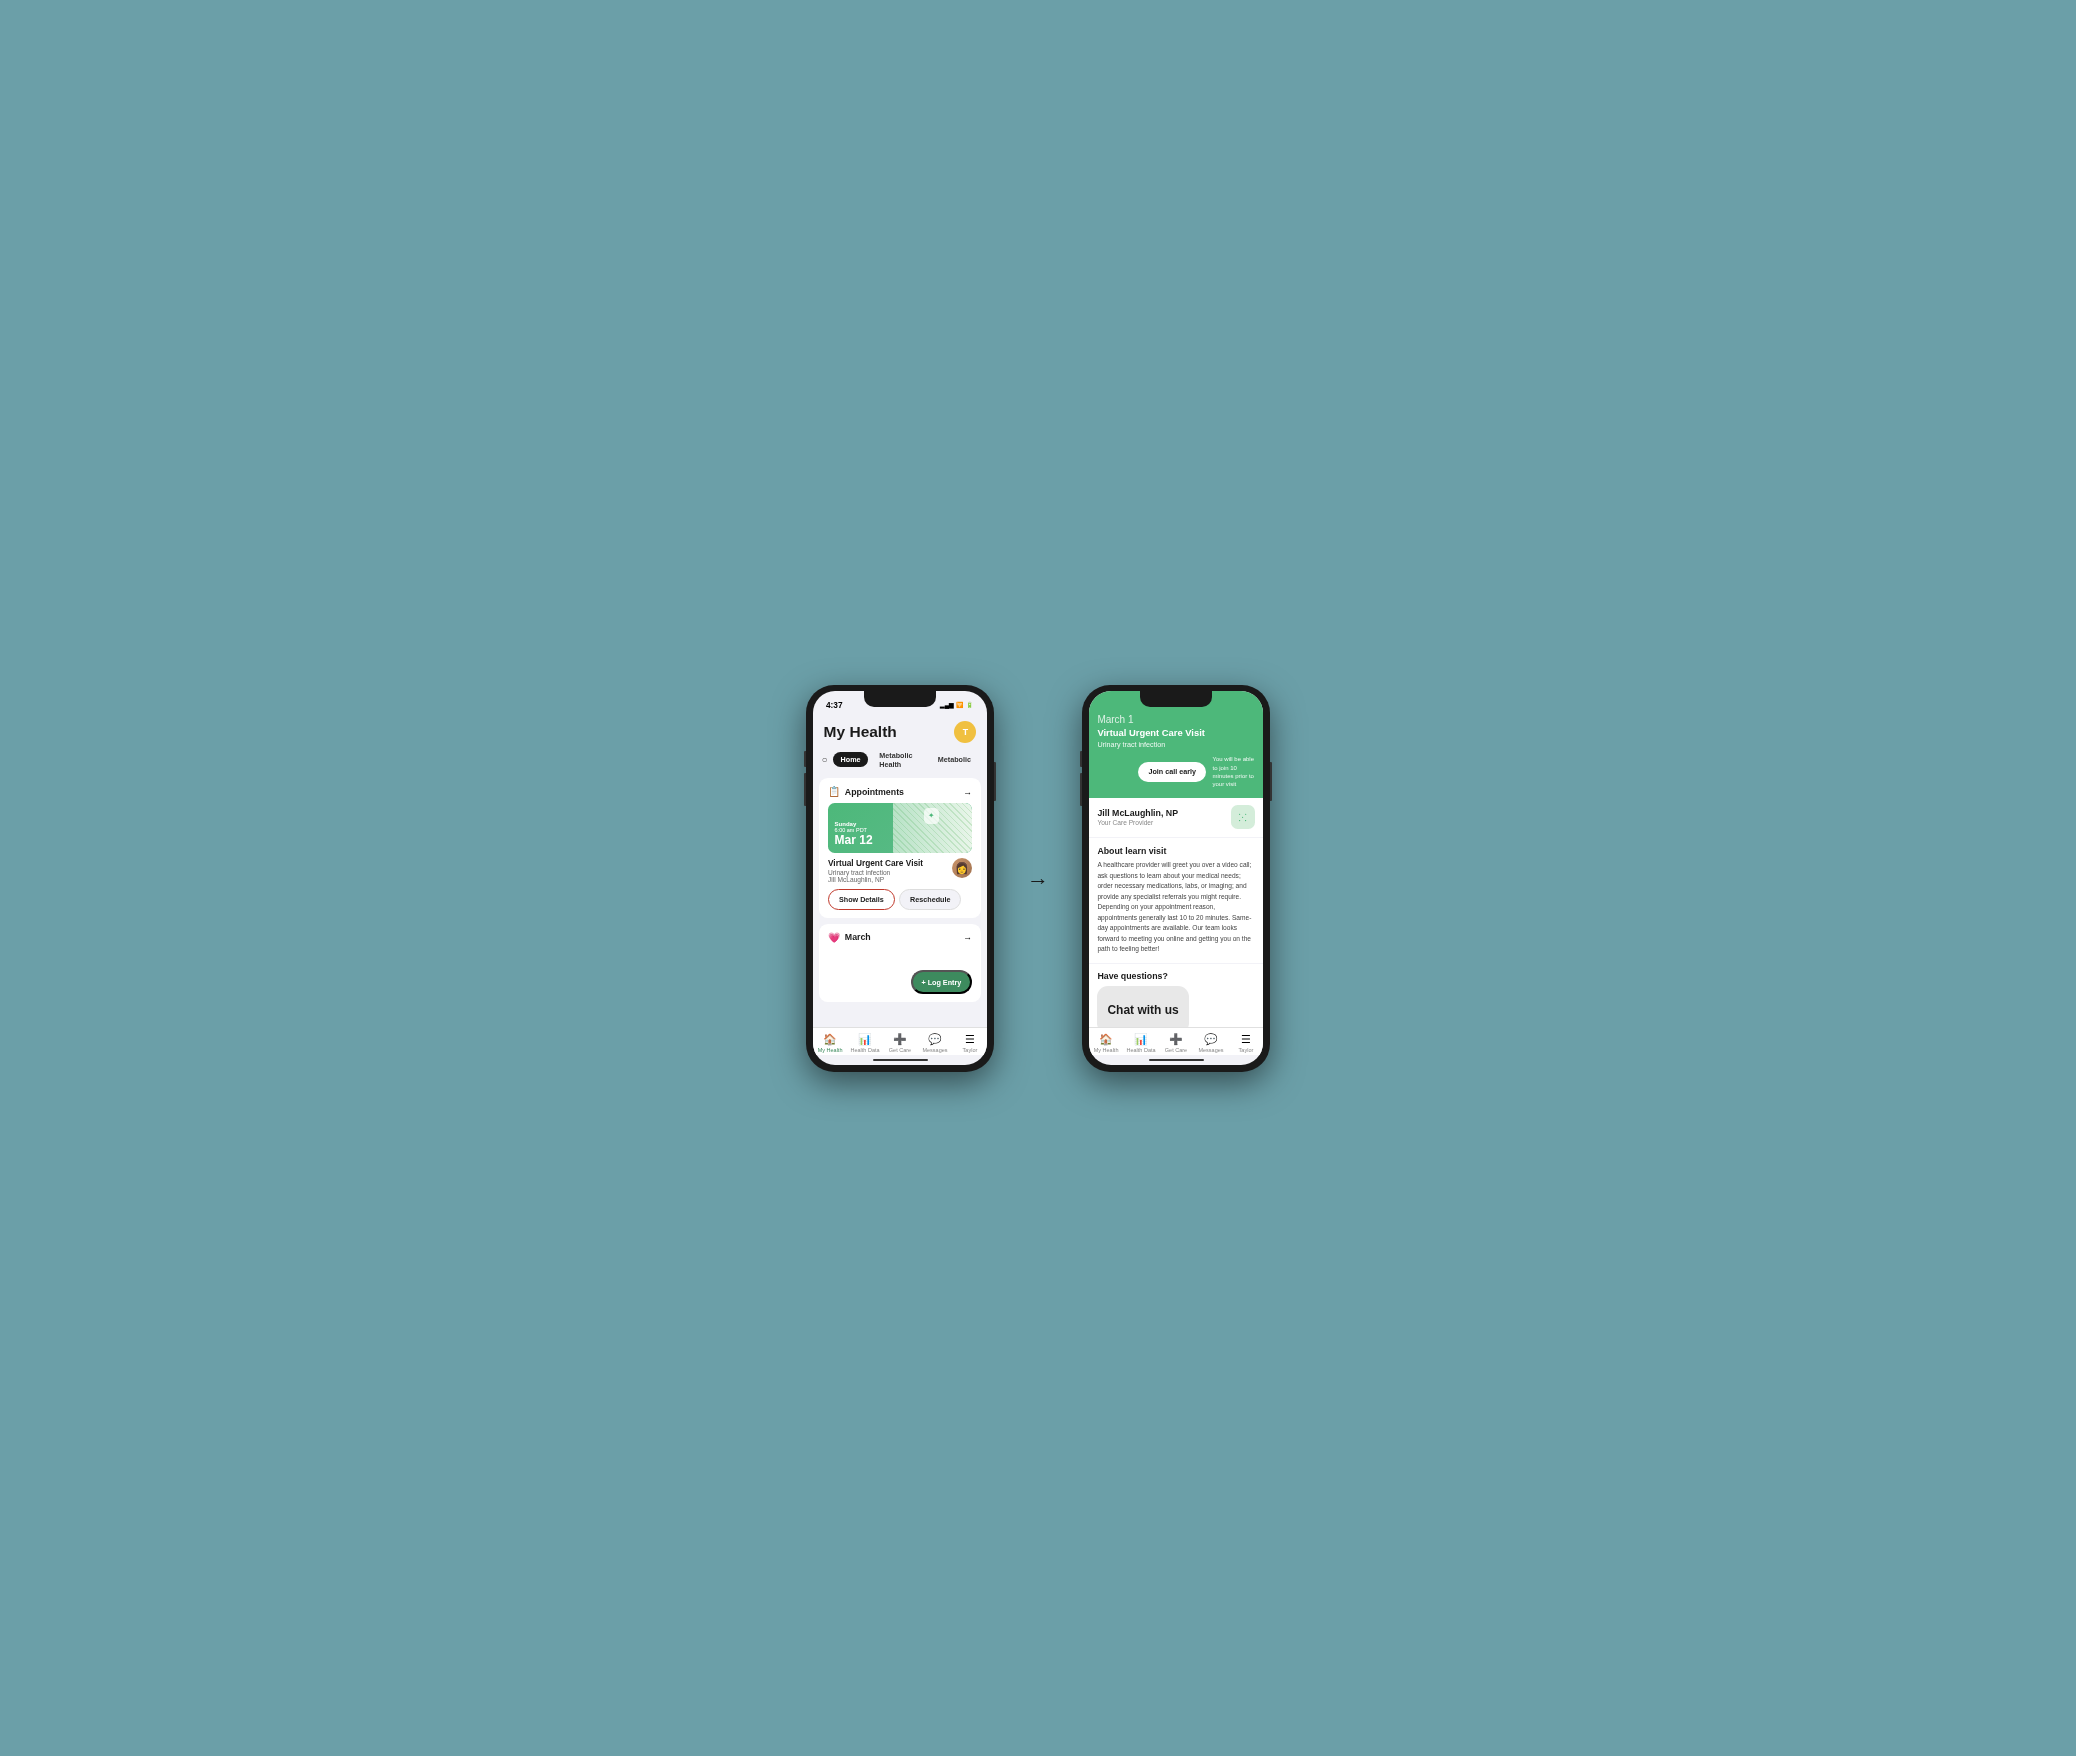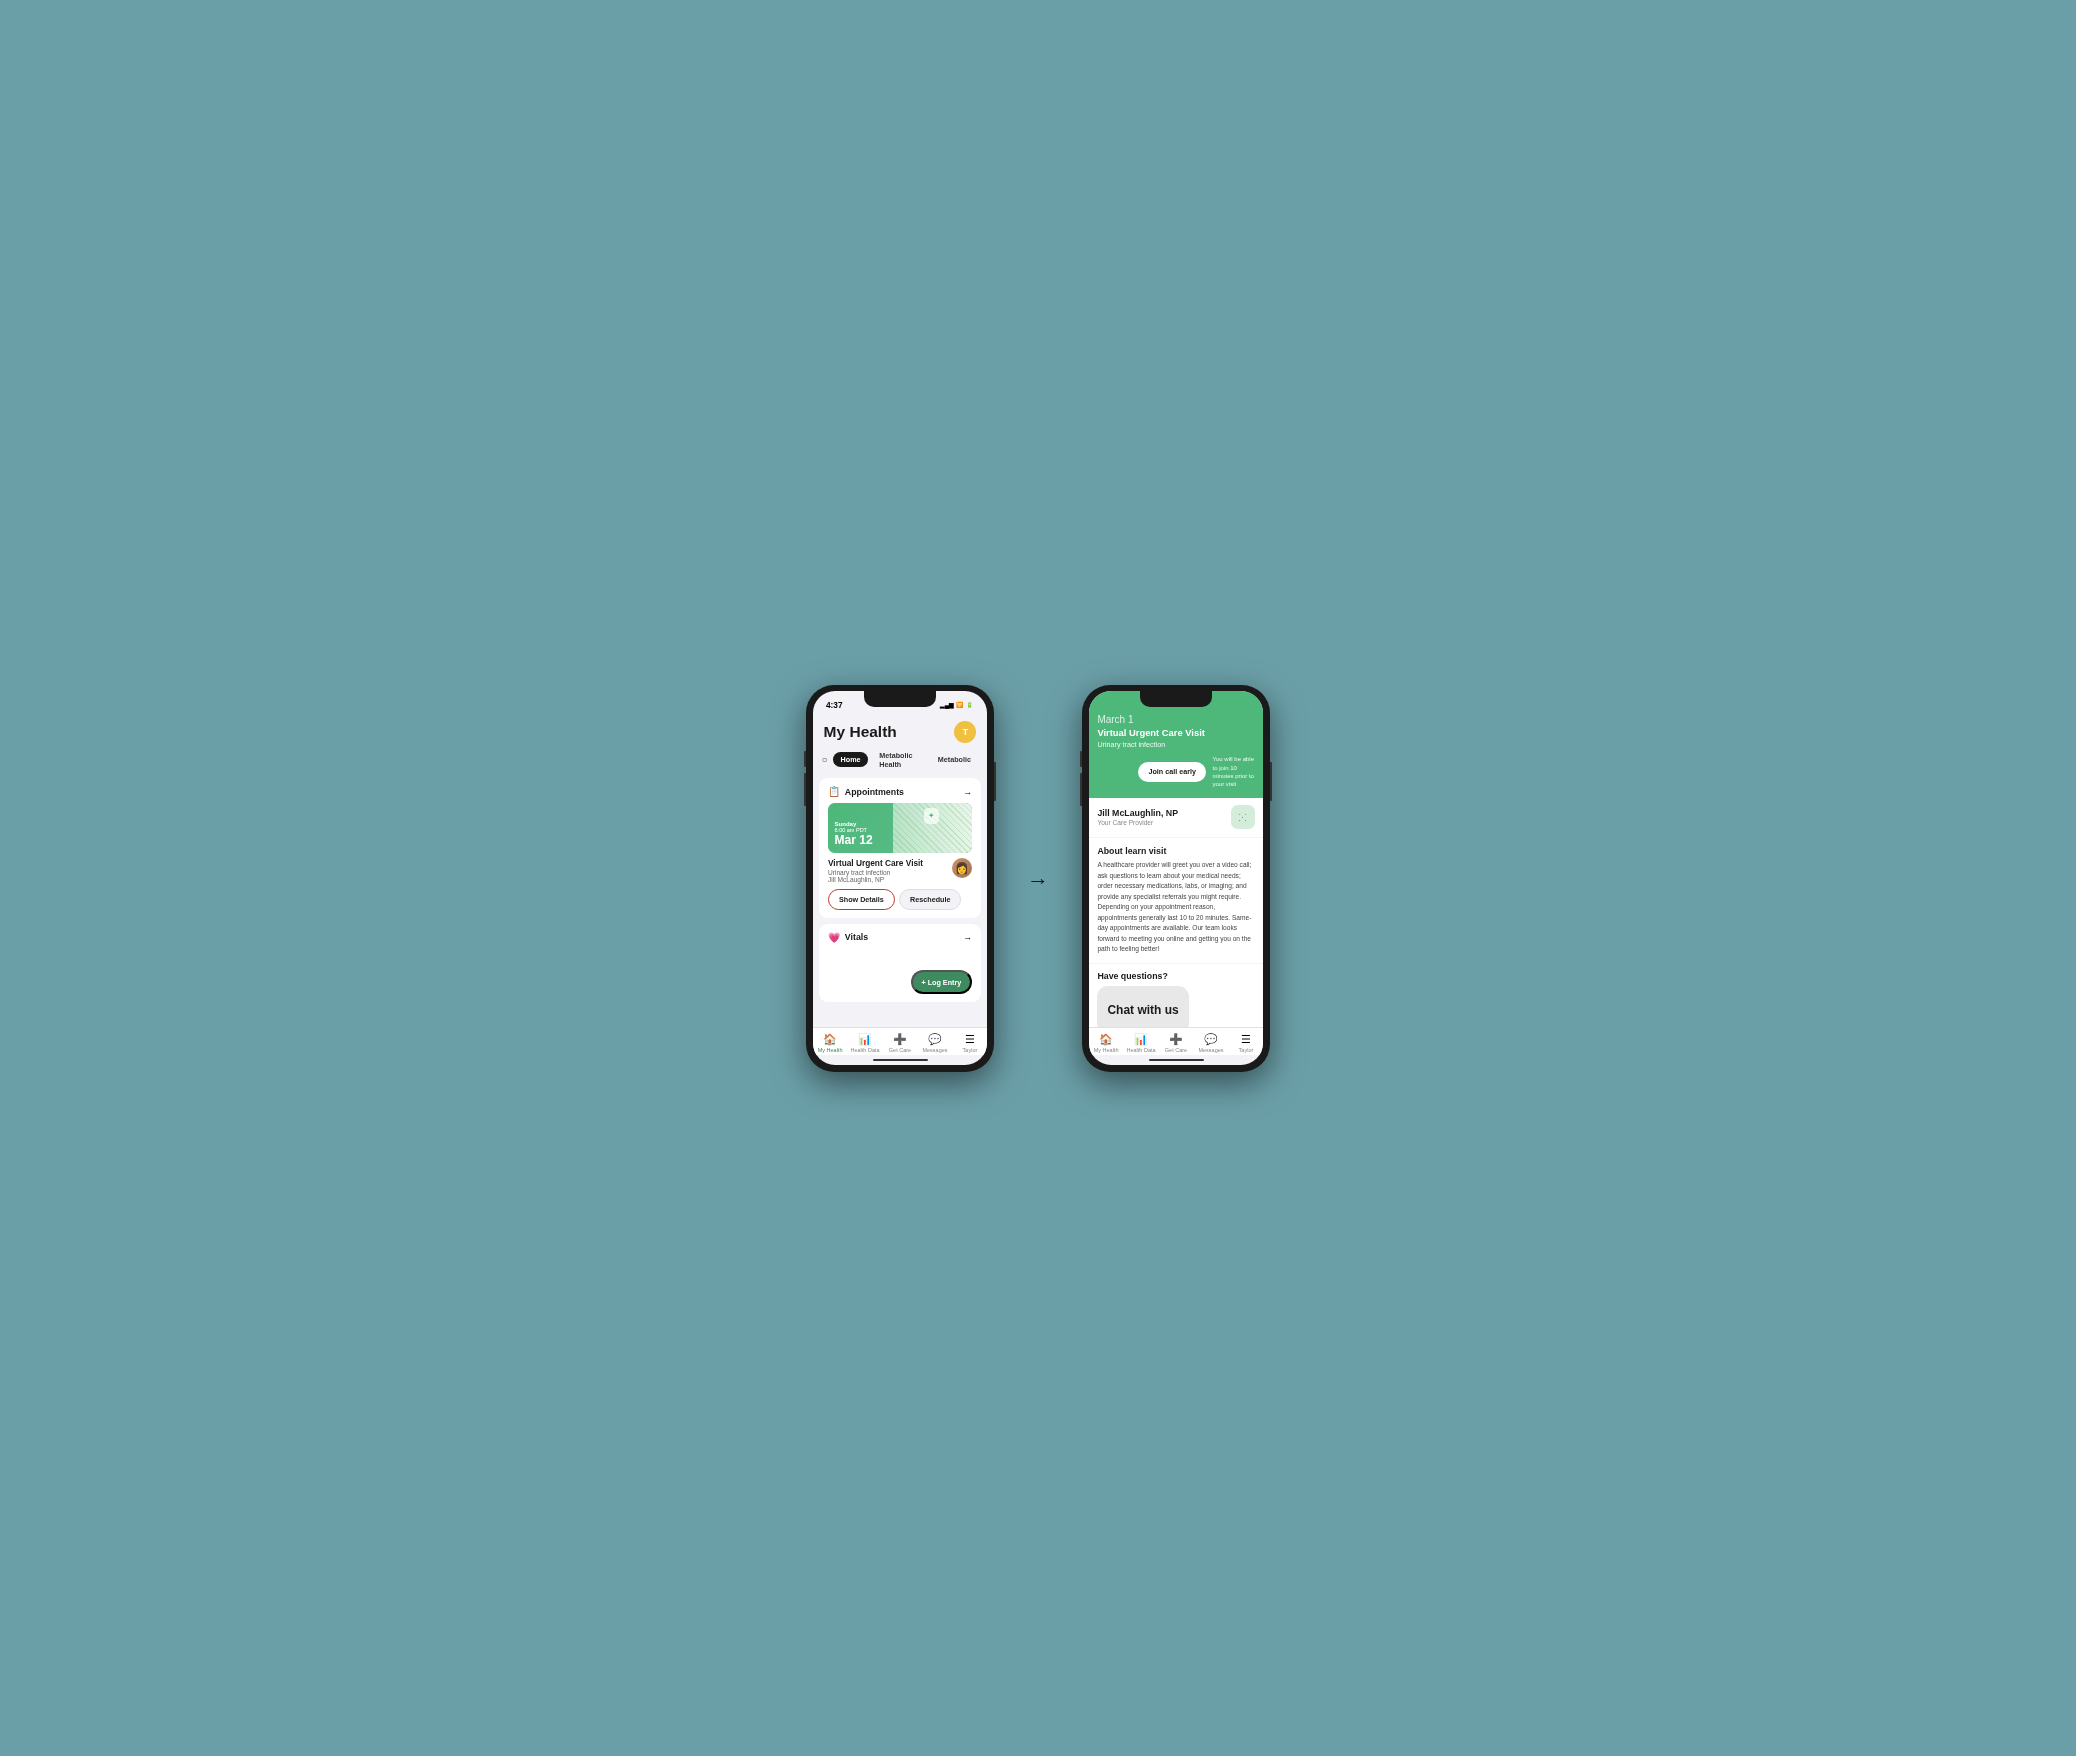--- a/index.html
+++ b/index.html
@@ -438,21 +438,21 @@
           <div class="appt-buttons">
             <button class="btn-show-details">Show Details</button>
             <button class="btn-reschedule">Reschedule</button>
           </div>
         </div>
 
         <div class="vitals-section">
           <div class="section-header">
             <div class="section-title-row">
               <span class="section-icon">💗</span>
-              <span class="section-title">Vitals</span>
+              <span class="section-title">March</span>
             </div>
             <span>→</span>
           </div>
           <div style="display:flex; justify-content:flex-end;">
             <button class="log-entry-btn">+ Log Entry</button>
           </div>
         </div>
       </div>
 
       <div class="bottom-nav">

